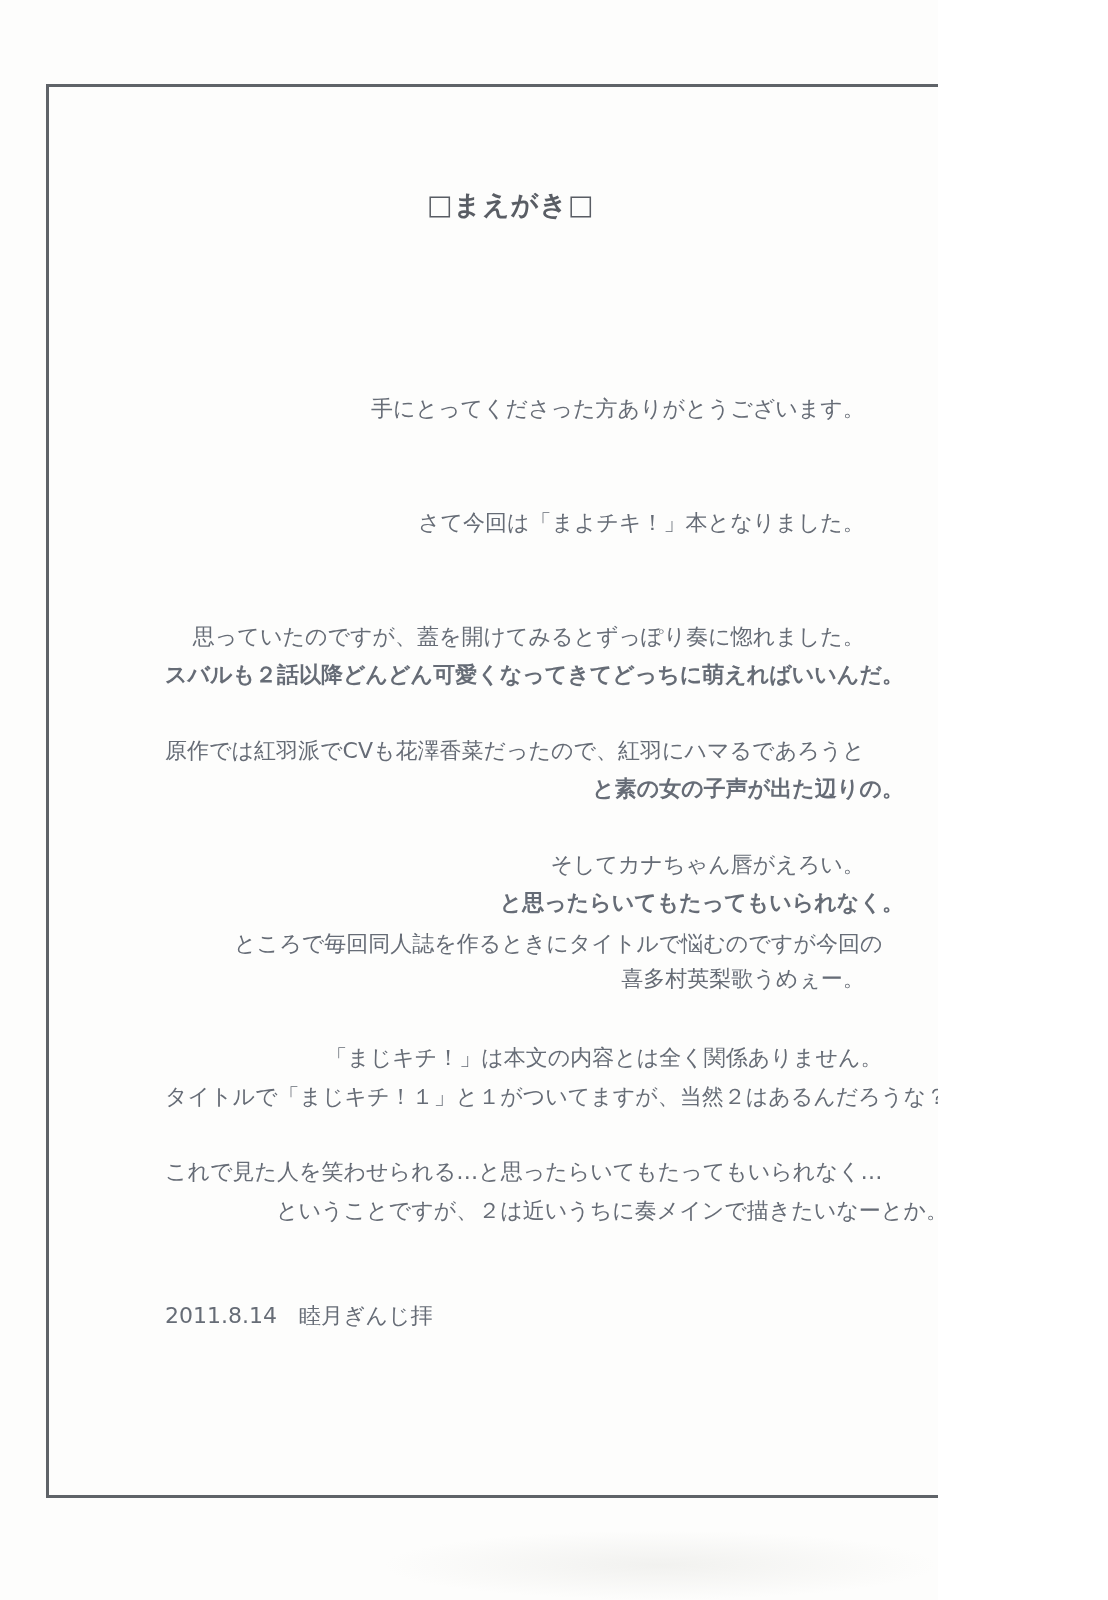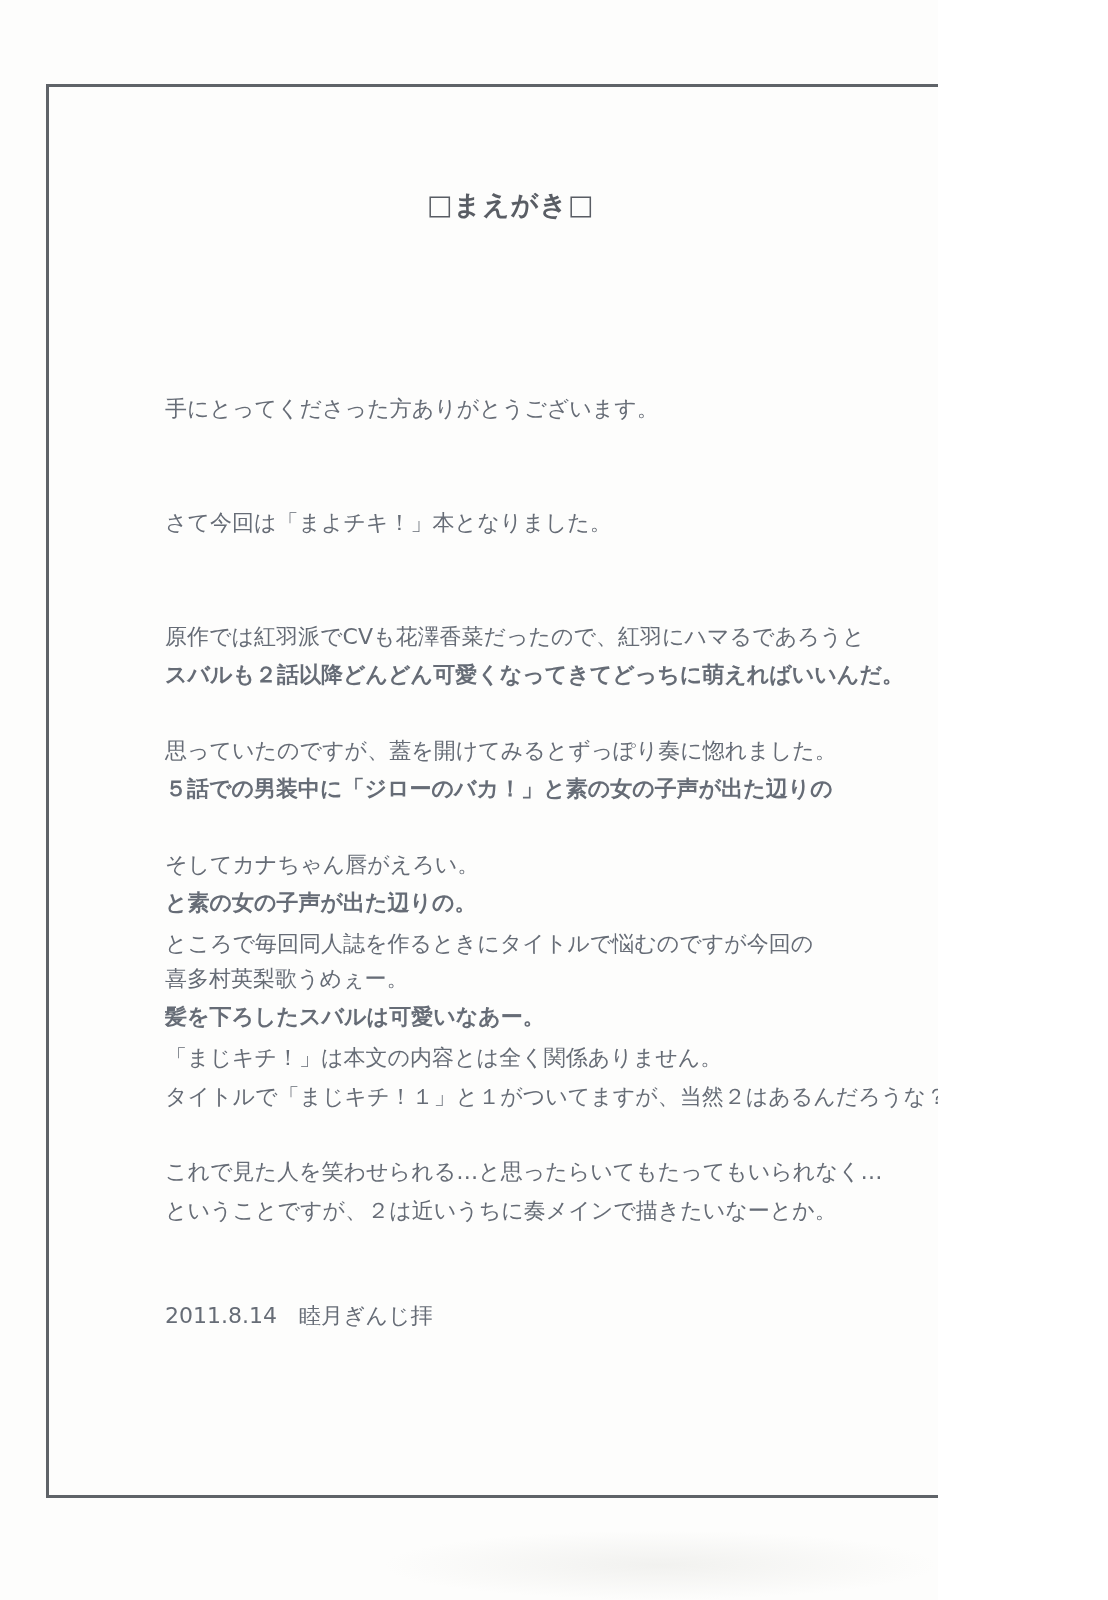--- a/index.html
+++ b/index.html
@@ -40,20 +40,21 @@
   .para {
     position: absolute;
     left: 165px;
     color: #666c76;
     font-size: 22px;
     line-height: 38px;
     white-space: pre;
   }
   .para .line {
     height: 38px;
+    text-align: right;
   }
   #para-1 { top: 314px; }
   #para-2 { top: 580px; font-weight: bold; }
   #para-3 { top: 849px; }
   #para-4 { top: 1002px; }
   #para-5 { top: 1114px; }
   .signature {
     position: absolute;
     left: 165px;
     top: 1297px;
@@ -88,31 +89,30 @@
 
 <div id="page">
 
   <div class="frame"></div>
 
   <div class="page-title">□まえがき□</div>
 
   <div class="para" id="para-1">
     <div class="line">手にとってくださった方ありがとうございます。</div>
     <div class="line">さて今回は「まよチキ！」本となりました。</div>
+    <div class="line">思っていたのですが、蓋を開けてみるとずっぽり奏に惚れました。</div>
     <div class="line">原作では紅羽派でCVも花澤香菜だったので、紅羽にハマるであろうと</div>
-    <div class="line">思っていたのですが、蓋を開けてみるとずっぽり奏に惚れました。</div>
     <div class="line">そしてカナちゃん唇がえろい。</div>
     <div class="line">喜多村英梨歌うめぇー。</div>
   </div>
 
   <div class="para" id="para-2">
     <div class="line">スバルも２話以降どんどん可愛くなってきてどっちに萌えればいいんだ。</div>
-    <div class="line">５話での男装中に「ジローのバカ！」と素の女の子声が出た辺りの</div>
     <div class="line">と素の女の子声が出た辺りの。</div>
-    <div class="line">髪を下ろしたスバルは可愛いなあー。</div>
+    <div class="line">と思ったらいてもたってもいられなく。</div>
   </div>
 
   <div class="para" id="para-3">
     <div class="line">ところで毎回同人誌を作るときにタイトルで悩むのですが今回の</div>
     <div class="line">「まじキチ！」は本文の内容とは全く関係ありません。</div>
     <div class="line">これで見た人を笑わせられる…と思ったらいてもたってもいられなく…</div>
   </div>
 
   <div class="para" id="para-4">
     <div class="line">タイトルで「まじキチ！１」と１がついてますが、当然２はあるんだろうな？</div>

